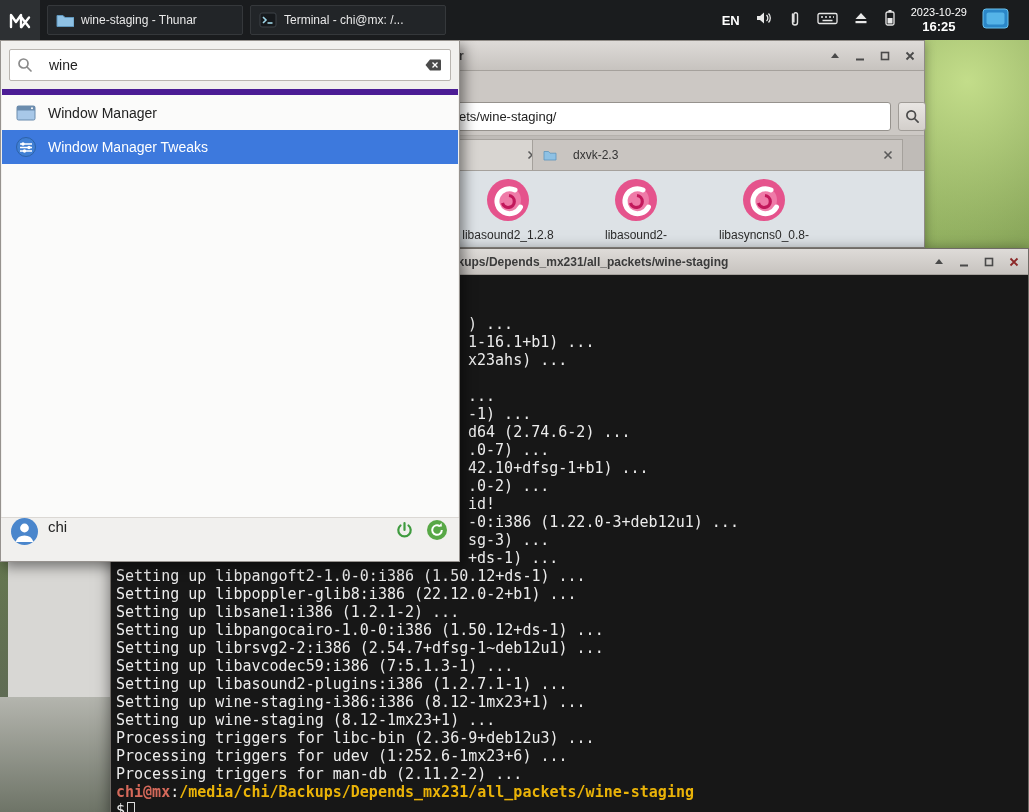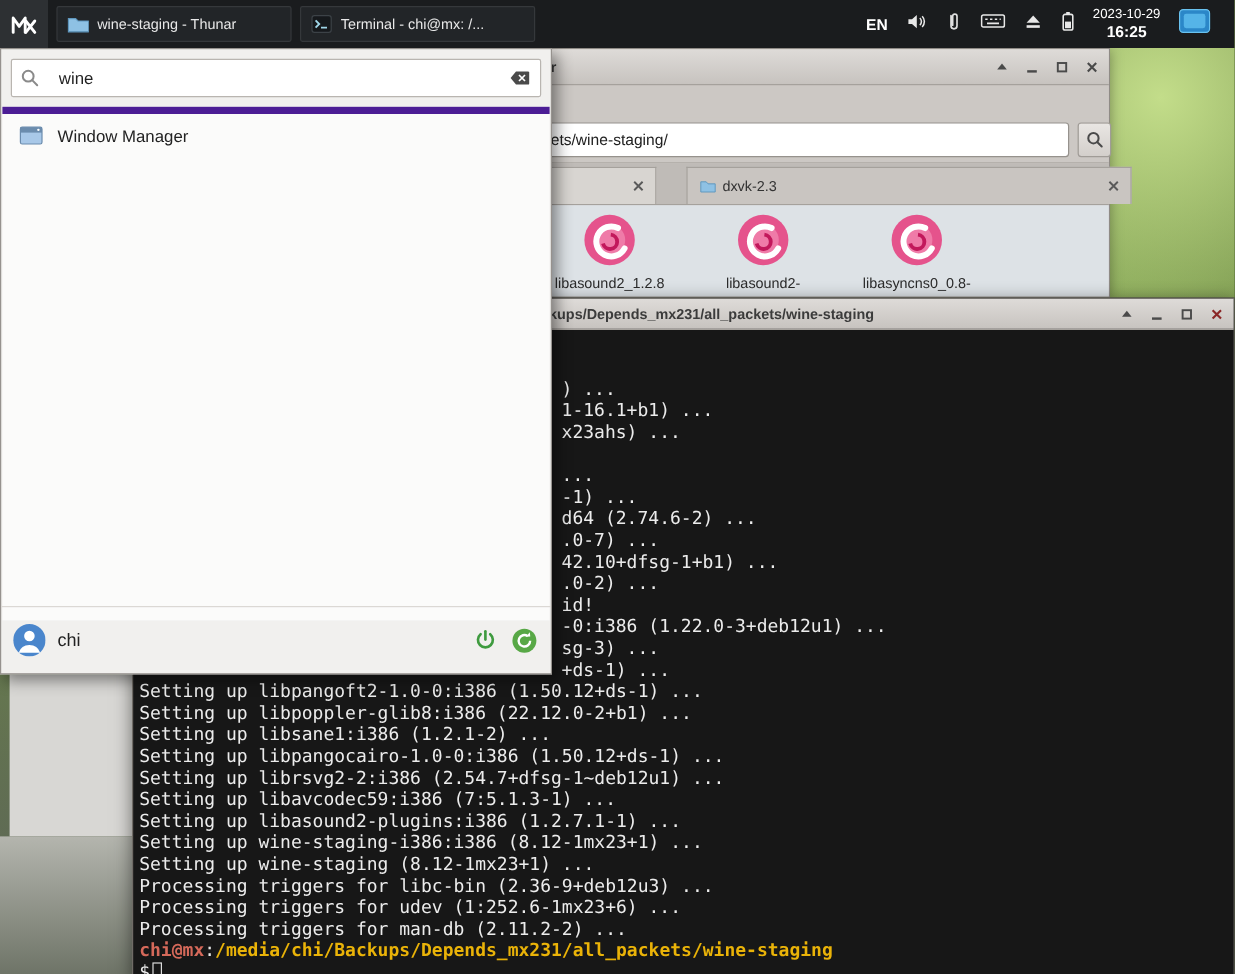--- a/index.html
+++ b/index.html
@@ -36,21 +36,21 @@
     border:1px solid #96928d;border-radius:3px;background:#fff;
     font:13px "Liberation Sans",sans-serif;padding:0 8px;color:#222;outline:none}
   .searchbtn{position:absolute;left:982px;top:4px;width:28px;height:29px;
     background:linear-gradient(#e9e6e3,#d3cfcb);border:1px solid #a09c97;
     border-radius:3px;display:flex;align-items:center;justify-content:center}
   .tabbar{position:relative;height:35px;background:#bfbbb7;border-bottom:1px solid #a5a19c}
   .tab{position:absolute;top:3px;bottom:0;display:flex;align-items:center;
     border:1px solid #a5a19c;border-bottom:none;background:#c9c5c1;font-size:12px;color:#333}
   .tab.active{background:#d8d5d1}
   .tab1{left:253px;width:378px}
-  .tab2{left:656px;width:371px;padding-left:10px;gap:5px}
+  .tab2{left:616px;width:371px;padding-left:10px;gap:16px}
   .tab1 .tlabel{flex:1;text-align:center;white-space:nowrap;overflow:hidden}
   .tab2 .tlabel{white-space:nowrap}
   .tabclose{margin-left:auto;margin-right:7px;width:15px;height:15px;display:flex;
     align-items:center;justify-content:center;border-radius:2px}
   .files{position:absolute;left:0;right:0;top:130px;bottom:0;background:#dde2e6}
   .fitem{position:absolute;top:6px;width:124px;text-align:center}
   .fitem .fname{display:block;margin-top:1px;font-size:12px;color:#2b2b2b;white-space:nowrap}
   
   .terminal{position:absolute;left:110px;top:248px;width:919px;height:570px;
     background:#171717;border:1px solid #6f6b66;box-shadow:0 3px 14px rgba(0,0,0,.5);
@@ -74,22 +74,22 @@
     border:1px solid #b9b5b0;border-radius:2px;display:flex;align-items:center;
     padding:0 7px;gap:16px}
   .searchrow input{flex:1;border:none;outline:none;background:transparent;
     font:14px "Liberation Sans",sans-serif;color:#222}
   .clearbtn{width:20px;height:16px;display:flex;align-items:center;justify-content:center}
   .results{position:absolute;top:48px;left:1px;right:1px;bottom:44px;background:#fbfbfa;
     border-top:6px solid #4c1d95;padding-top:1px}
   .ritem{height:34px;display:flex;align-items:center;padding-left:13px;gap:11px;
     font-size:14px;color:#222}
   .ritem.sel{background:#3d79dd;color:#fff}
-  .userbar{position:absolute;left:0;right:0;bottom:0;height:56px;display:flex;
-    align-items:center;padding:0 10px;gap:10px;border-top:1px solid #dbd8d4}
+  .userbar{position:absolute;left:0;right:0;bottom:0;height:44px;display:flex;
+    padding:0 10px;gap:10px;border-top:1px solid #dbd8d4}
   .uname{font-size:15px;color:#222}
   .uactions{margin-left:auto;display:flex;gap:9px}
   .ubtn{width:24px;height:24px;display:flex;align-items:center;justify-content:center;
     border-radius:3px}
   
   .panel{position:absolute;top:0;left:0;right:0;height:40px;background:#1a1c1e;
     display:flex;align-items:center;z-index:6}
   .whiskerbtn{width:40px;height:40px;background:#2d3033;display:flex;align-items:center;
     justify-content:center}
   .taskbtn{display:flex;align-items:center;gap:7px;width:196px;height:30px;
@@ -276,20 +276,30 @@
     </div>
     <div class="results">
       <div class="ritem">
         <svg width="22" height="20">
             <rect x="2" y="3" width="18" height="14" rx="1.5" fill="#a8c8e8" stroke="#6b8cad"></rect>
             <rect x="2" y="3" width="18" height="4.5" fill="#6b8cad"></rect>
             <circle cx="17" cy="5.2" r="1" fill="#fff"></circle>
           </svg>
         <span>Window Manager</span>
       </div>
+      <div class="ritem sel">
+        <svg width="22" height="22">
+            <circle cx="11" cy="11" r="9.5" fill="#3f7fd4" stroke="#2d62a8"></circle>
+            <path d="M5 8 h12 M5 11.5 h12 M5 15 h12" stroke="#fff" stroke-width="1.5"></path>
+            <circle cx="8" cy="8" r="1.7" fill="#fff"></circle>
+            <circle cx="14" cy="11.5" r="1.7" fill="#fff"></circle>
+            <circle cx="9.5" cy="15" r="1.7" fill="#fff"></circle>
+          </svg>
+        <span>Window Manager Tweaks</span>
+      </div>
     </div>
     <div class="userbar">
       <svg width="27" height="27">
           <circle cx="13.5" cy="13.5" r="13.5" fill="#4a86cc"></circle>
           <circle cx="13.5" cy="10" r="4.4" fill="#fff"></circle>
           <path d="M4.5 24 a9.5 9.5 0 0 1 18 0 z" fill="#fff"></path>
         </svg>
       <span class="uname">chi</span>
       <span class="uactions">
         <span class="ubtn">

